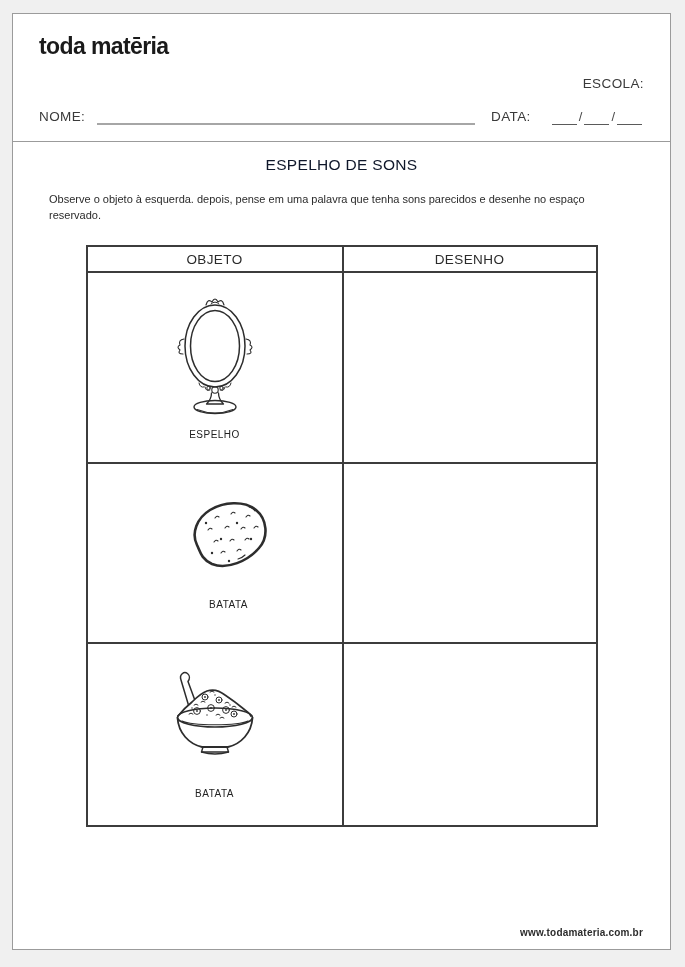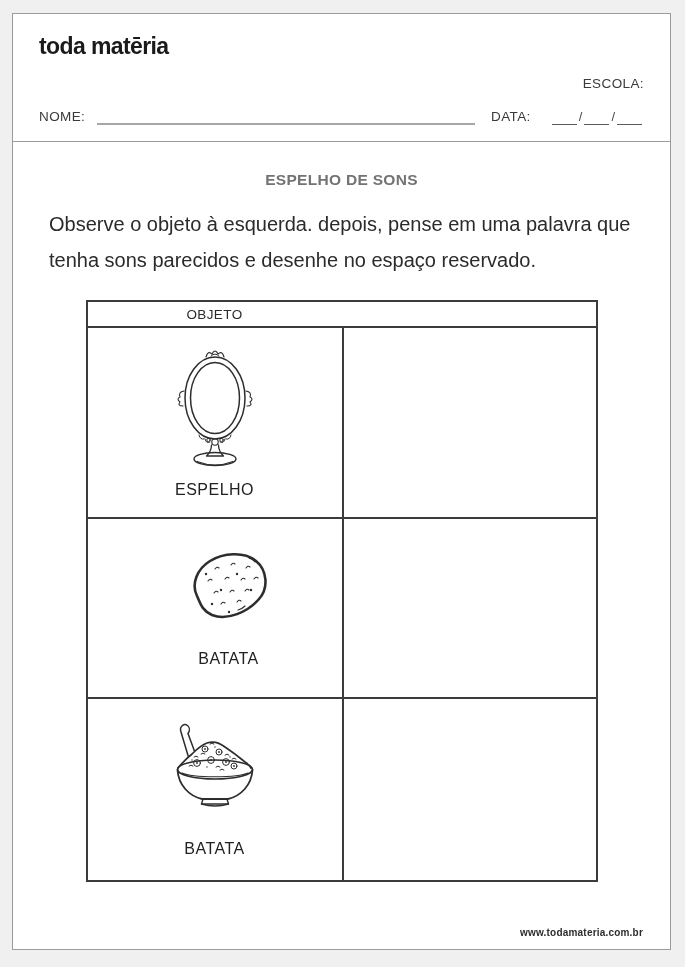--- a/index.html
+++ b/index.html
@@ -46,31 +46,31 @@
   .data-label { margin-right: 19px; }
   .date-slot {
     display: inline-block;
     width: 25px; height: 14px;
     border-bottom: 1.6px solid #5a5a5a;
     margin: 0 2px;
   }
   .slash { font-size: 13px; color: #4a4a4a; padding-bottom: 1px; }
 
   .title {
-    margin-top: 29px;
+    margin-top: 14px;
     text-align: center;
     font-size: 15.5px;
-    font-weight: bold;
+    font-weight: normal;
     letter-spacing: 0.3px;
-    color: #737373;
+    color: #0f172a;
   }
   .instructions {
     margin: 17px 32px 0 36px;
-    font-size: 20px;
-    line-height: 36px;
+    font-size: 11px;
+    line-height: 16px;
     color: #2b2b2b;
   }
 
   .w-table {
     width: 512px;
     margin: 22px auto 0;
     border: 2px solid #3c3c3c;
     text-align: center;
   }
   .w-row { display: flex; }
@@ -85,21 +85,21 @@
     color: #2b2b2b;
   }
   .obj-cell {
     display: flex; flex-direction: column;
     align-items: center; justify-content: center;
   }
   .row-1 .w-cell { height: 189px; }
   .row-2 .w-cell { height: 178px; padding-left: 28px; }
   .row-3 .w-cell { height: 181px; }
   .obj-label {
-    font-size: 16px;
+    font-size: 10px;
     letter-spacing: 0.5px;
     color: #222;
   }
   .row-1 .obj-label { margin-top: 10px; }
   .row-2 .obj-label { margin-top: 22px; }
   .row-3 .obj-label { margin-top: 20px; }
 
   .footer-url {
     position: absolute;
     right: 27px; bottom: 11px;
@@ -136,20 +136,21 @@
   </div>
 
   <div class="box content-box">
     <h1 class="title">ESPELHO DE SONS</h1>
     <p class="instructions">Observe o objeto à esquerda. depois, pense em uma palavra que tenha sons parecidos e desenhe no espaço reservado.</p>
 
     <div class="w-table">
 
       <div class="w-row">
         <div class="w-cell w-th">OBJETO</div>
+        <div class="w-cell w-th">DESENHO</div>
       </div>
 
       <div class="w-row row-1">
         <div class="w-cell obj-cell">
           <span>
             <svg class="illus" width="82" height="124" viewBox="0 0 82 124">
               <g fill="none" stroke="#2d2d2d" stroke-width="1.5" stroke-linecap="round" stroke-linejoin="round">
                 <path d="M32,10 Q34,3 38,7 Q41,1 44,7 Q48,3 50,10" stroke-width="1.2"></path>
                 <path d="M37,9 Q41,5 45,9" stroke-width="1"></path>
                 <ellipse cx="41" cy="51" rx="30" ry="41"></ellipse>

